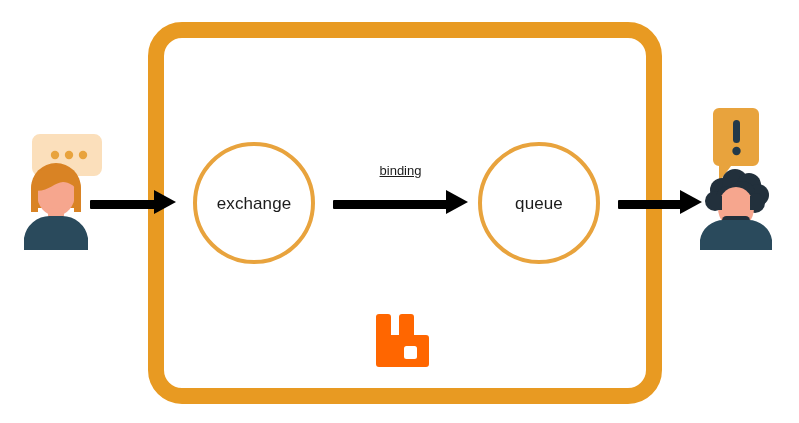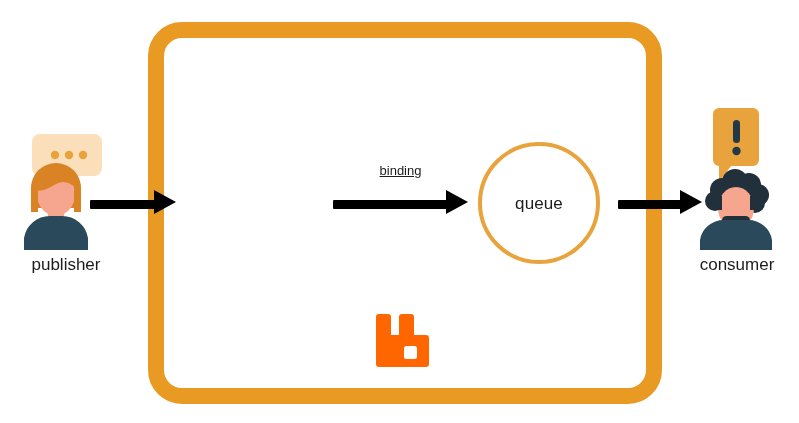--- a/index.html
+++ b/index.html
@@ -167,21 +167,20 @@
       <rect x="30" y="76" width="16" height="14" rx="6" fill="#F6A68E"></rect>
 
       <path d="M13 58 a25 25 0 0 1 50 0 c-6 -3 -12 -8 -18 -8 c-9 0 -16 12 -32 8 z" fill="#D98324"></path>
 
       <path d="M13 56 v24 h7 v-24 z" fill="#D98324"></path>
       <path d="M56 56 v24 h7 v-24 z" fill="#D98324"></path>
 
       <path d="M6 118 v-12 a26 26 0 0 1 26 -22 h12 a26 26 0 0 1 26 22 v12 z" fill="#2A4A5C"></path>
     </svg>
   </div>
-  <div class="actor-label" id="publisher-label">publisher</div>
 
   <div class="actor" id="consumer-actor">
     <svg width="86" height="142" viewBox="0 0 86 142" xmlns="http://www.w3.org/2000/svg">
 
       <g>
         <path d="M24 0 h34 a6 6 0 0 1 6 6 v46 a6 6 0 0 1 -6 6 h-22 l-12 16 v-16 h-0 a6 6 0 0 1 -6 -6 v-46 a6 6 0 0 1 6 -6 z" fill="#E8A33D"></path>
         <rect x="38" y="12" width="7" height="23" rx="3.5" fill="#22394A"></rect>
         <circle cx="41.5" cy="43" r="4.2" fill="#22394A"></circle>
       </g>
 
@@ -201,22 +200,24 @@
       <path d="M21 88 v14 h6 v-14 z" fill="#22303C"></path>
       <path d="M55 88 v14 h6 v-14 z" fill="#22303C"></path>
 
       <rect x="27" y="108" width="28" height="9" rx="4.5" fill="#22303C"></rect>
 
       <rect x="34" y="116" width="14" height="12" rx="5" fill="#F6A68E"></rect>
 
       <path d="M5 142 v-10 a24 24 0 0 1 24 -20 h24 a24 24 0 0 1 24 20 v10 z" fill="#2A4A5C"></path>
     </svg>
   </div>
-  <div class="actor-label" id="consumer-label">consumer</div>
-
+
+  <div class="node-circle" id="exchange-node">
+    <span class="node-label">exchange</span>
+  </div>
 
   <div class="node-circle" id="queue-node">
     <span class="node-label">queue</span>
   </div>
 
   <div class="arrow" id="arrow-publisher-exchange">
     <div class="shaft"></div>
     <div class="head"></div>
   </div>
 

